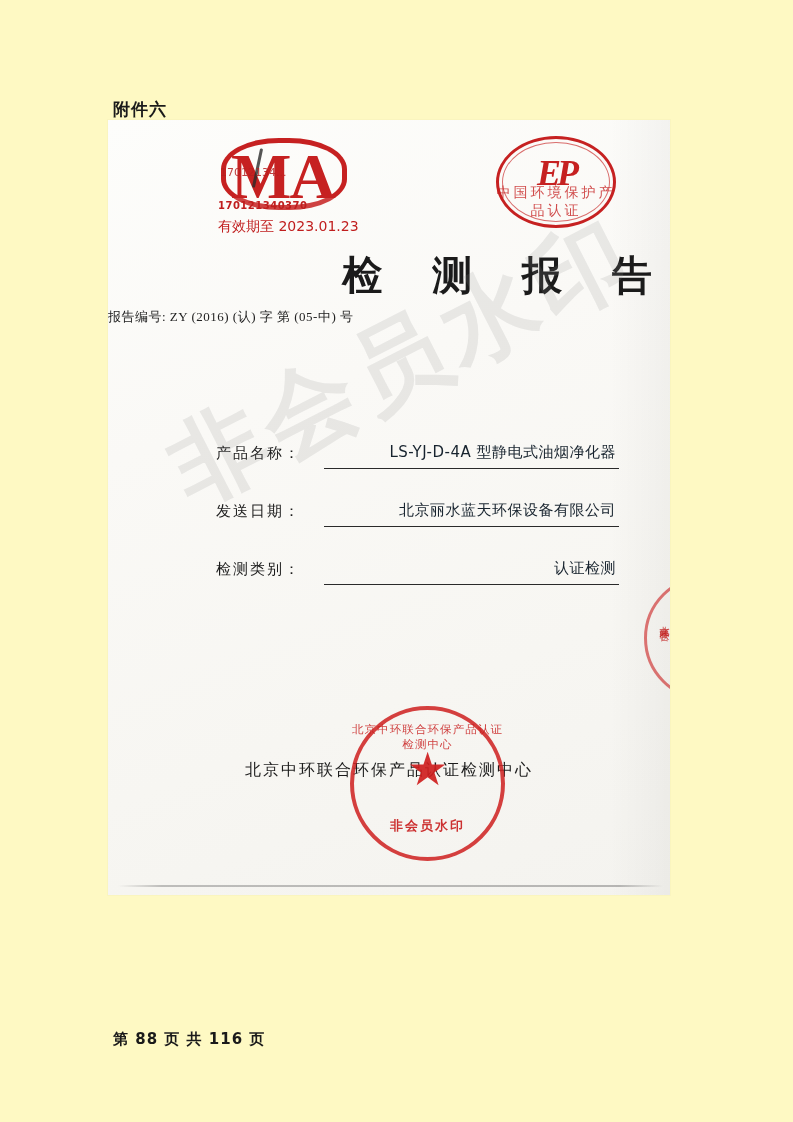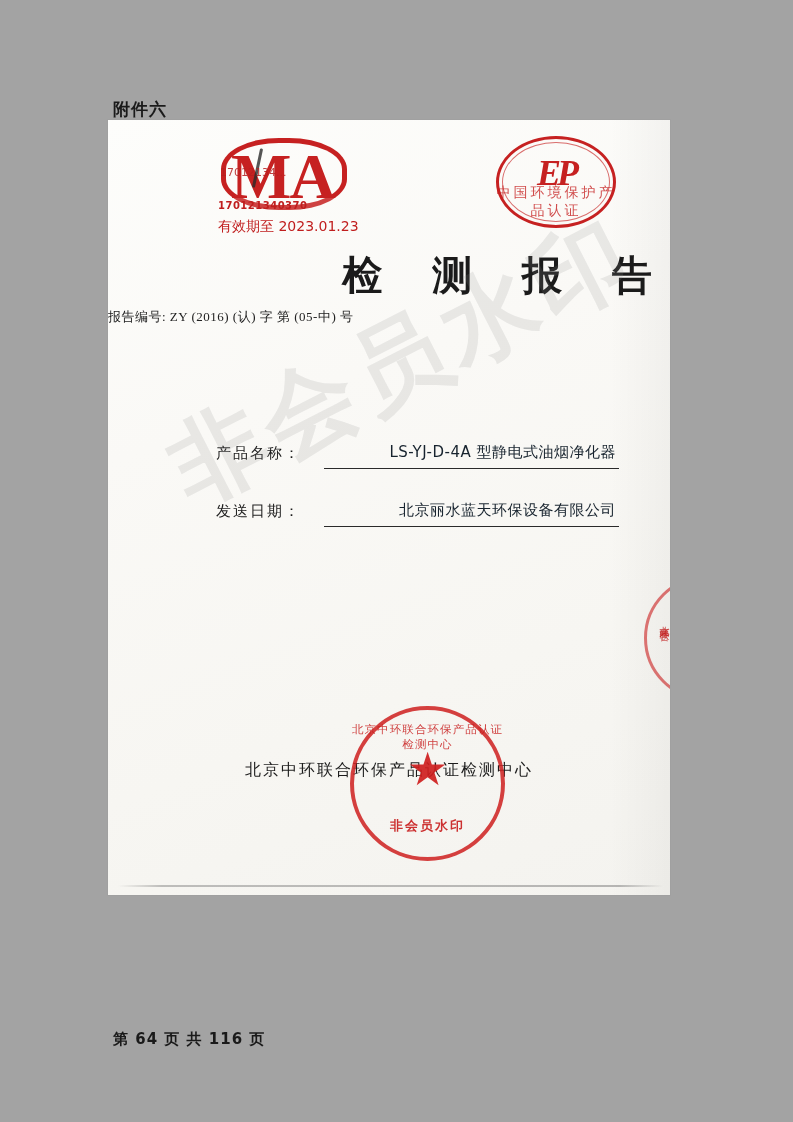--- a/index.html
+++ b/index.html
@@ -14,21 +14,21 @@
     font-family: "Liberation Serif", serif;
     overflow: hidden;
   }
 
   
   .page {
     position: absolute;
     left: 0; top: 0;
     width: 793px;
     height: 1122px;
-    background: #a3a3a3;
+    background: #fef9c3;
   }
 
   
   .attachment-label {
     position: absolute;
     left: 113px;
     top: 98px;
     font-family: "DejaVu Sans", sans-serif;
     font-size: 17px;
     font-weight: bold;
@@ -400,20 +400,25 @@
       <div class="field-row">
         <div class="field-label">产品名称：</div>
         <div class="field-value">LS-YJ-D-4A 型静电式油烟净化器</div>
         <div class="field-line"></div>
       </div>
       <div class="field-row">
         <div class="field-label">发送日期：</div>
         <div class="field-value">北京丽水蓝天环保设备有限公司</div>
         <div class="field-line"></div>
       </div>
+      <div class="field-row">
+        <div class="field-label">检测类别：</div>
+        <div class="field-value">认证检测</div>
+        <div class="field-line"></div>
+      </div>
     </div>
 
     <div class="seal-edge">
       <div class="seal-edge-text">北京中环联合</div>
     </div>
 
     <div class="issuer">北京中环联合环保产品认证检测中心</div>
 
     <div class="seal">
       <div class="seal-circle"></div>
@@ -422,15 +427,15 @@
           <span>★</span>
         </div>
       <div class="seal-bottom">非会员水印</div>
     </div>
 
     <div class="watermark">非会员水印</div>
 
     <div class="scan-bottom-rule"></div>
   </div>
 
-  <div class="footer">第 64 页 共 116 页</div>
+  <div class="footer">第 88 页 共 116 页</div>
 
 </div>
 
 </body></html>

